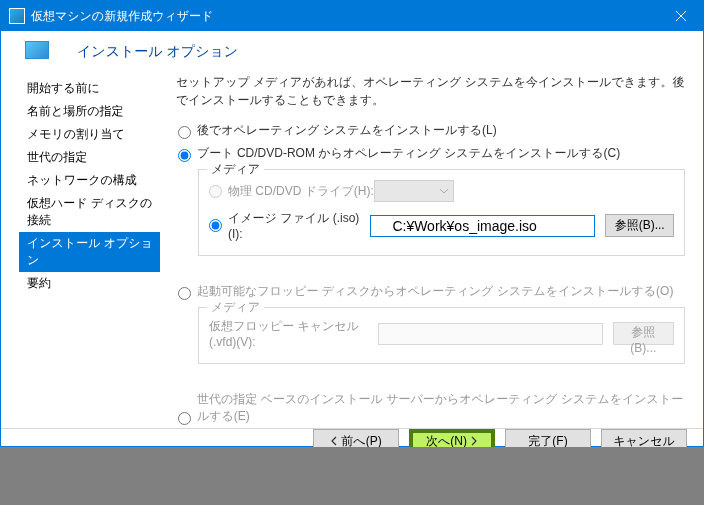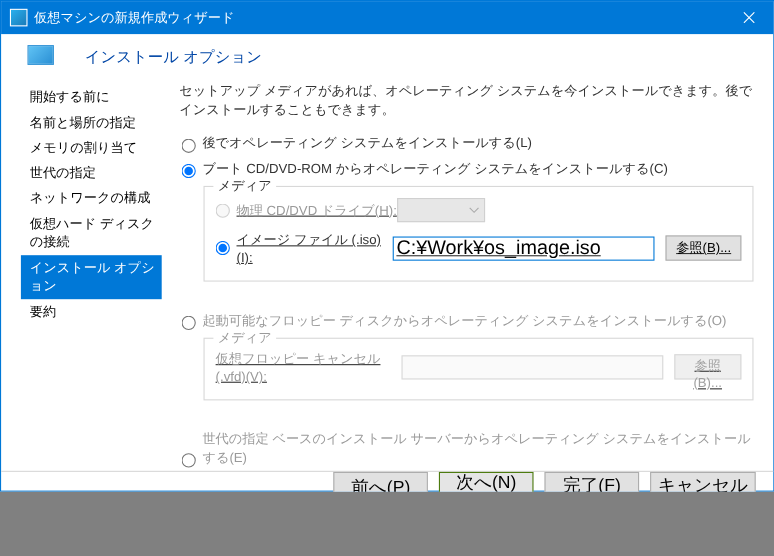--- a/index.html
+++ b/index.html
@@ -91,21 +91,20 @@
     padding: 3px 0;
   }
   .radio-row input[type=radio] { margin: 0 6px 0 2px; }
   .radio-row.disabled { color: #9a9a9a; }
 
   .groupbox {
     border: 1px solid #d8d8d8;
     margin: 4px 0 24px 22px;
     padding: 6px 10px 10px 10px;
     position: relative;
-    text-decoration: underline;
   }
   .groupbox-label {
     position: absolute;
     top: -9px; left: 8px;
     background: #fff; padding: 0 4px;
     color: #333; font-size: 12px;
   }
   .groupbox.disabled .groupbox-label { color: #9a9a9a; }
 
   .gb-row {
@@ -122,23 +121,23 @@
     border: 1px solid #d0d0d0;
     display: inline-flex; align-items: center; justify-content: flex-end;
     padding-right: 4px;
   }
   .dropdown svg { stroke: #aaa; fill: none; }
 
   .text-input {
     flex: 1;
     height: 22px;
     border: 1px solid #0078d7;
-    padding: 0 2px;
+    padding: 0 21px;
     font-family: inherit;
-    font-size: 18px;
+    font-size: 14px;
     outline: none;
   }
   .text-input.disabled {
     border: 1px solid #d8d8d8;
     background: #fafafa;
   }
   .browse-btn {
     width: 70px; height: 23px;
     margin-left: 10px;
     background: #e1e1e1;
@@ -156,29 +155,28 @@
     height: 52px;
     border-top: 1px solid #d8d8d8;
     display: flex; align-items: center; justify-content: flex-end;
     padding: 0 16px;
     gap: 10px;
   }
   .footer-btn {
     min-width: 86px; height: 24px;
     background: #e1e1e1;
     border: 1px solid #adadad;
-    font-family: inherit; font-size: 16px;
+    font-family: inherit; font-size: 12px;
     cursor: pointer;
     display: inline-flex; align-items: center; justify-content: center;
     gap: 4px;
-    flex-direction: column;
   }
   .footer-btn.default {
-    border: 1px solid #4d7c0f;
-    background: #e5e5e5;
+    border: 4px solid #4d7c0f;
+    background: #bef264;
   }
   .footer-btn svg { stroke: #333; fill: none; stroke-width: 1.2; }
 </style>
 </head>
 <body>
 
 <div class="window">
   <div class="titlebar">
     <div class="titlebar-icon"></div>
     <div class="titlebar-title">仮想マシンの新規作成ウィザード</div>

